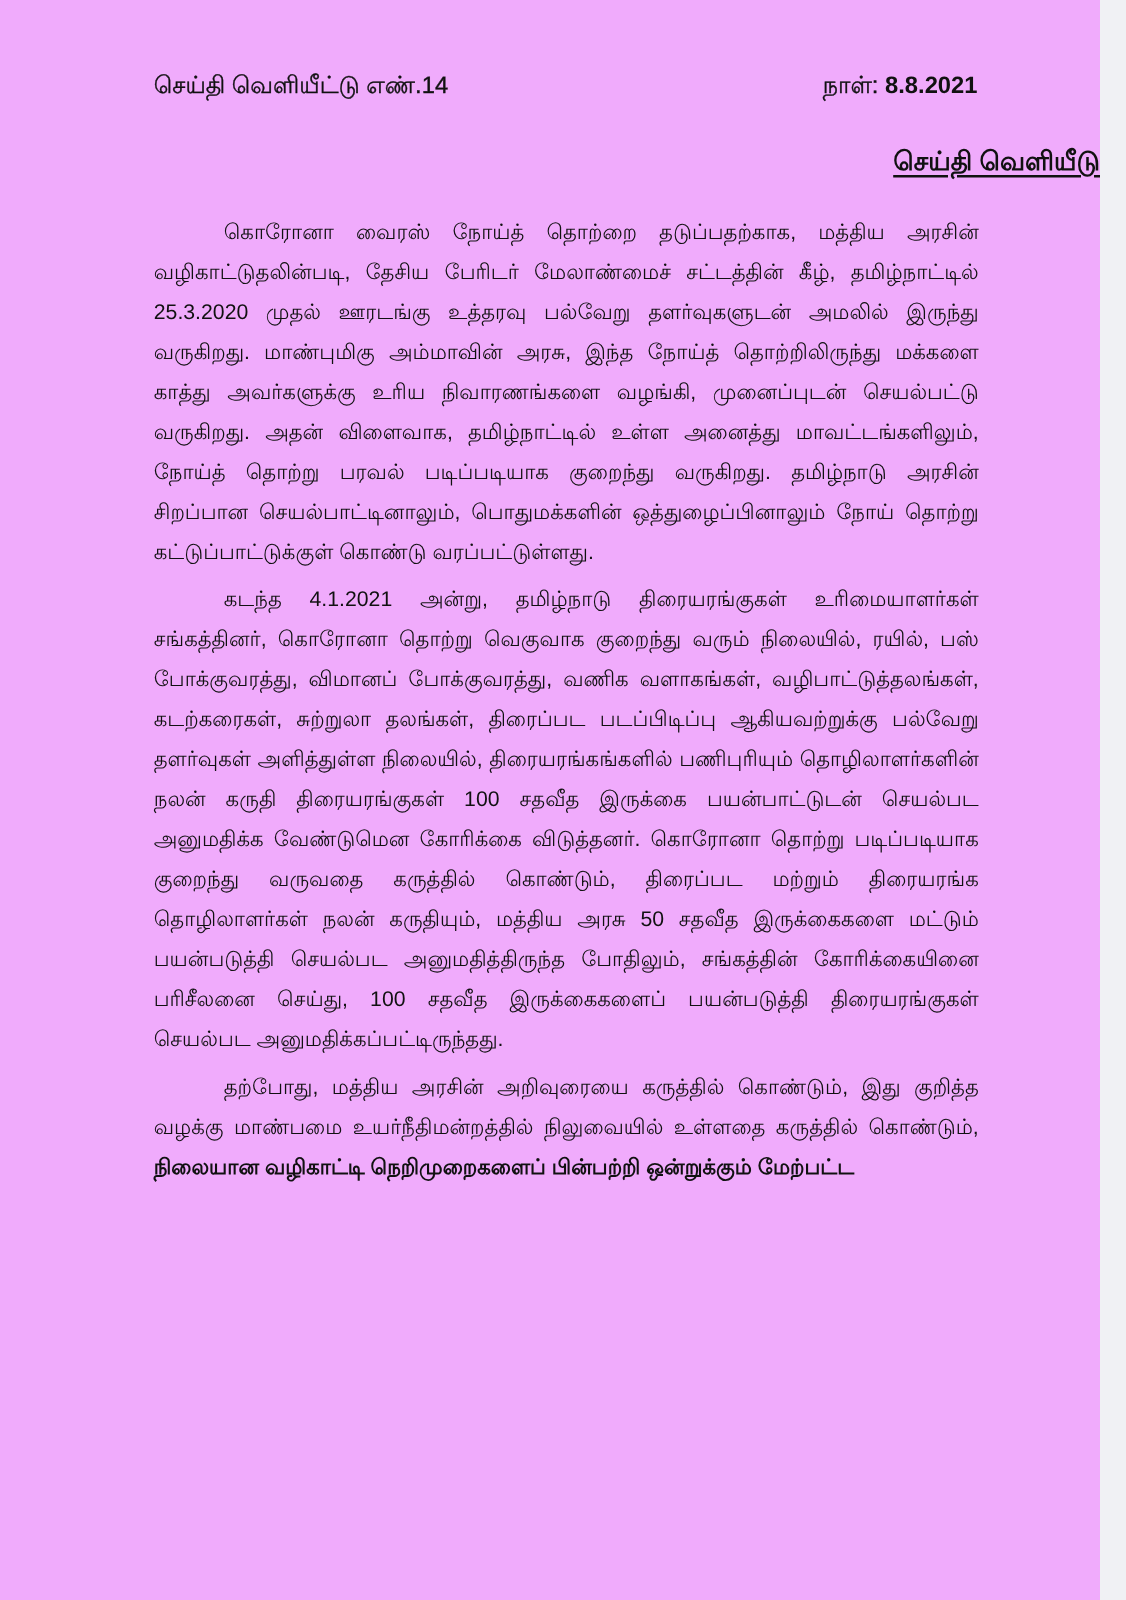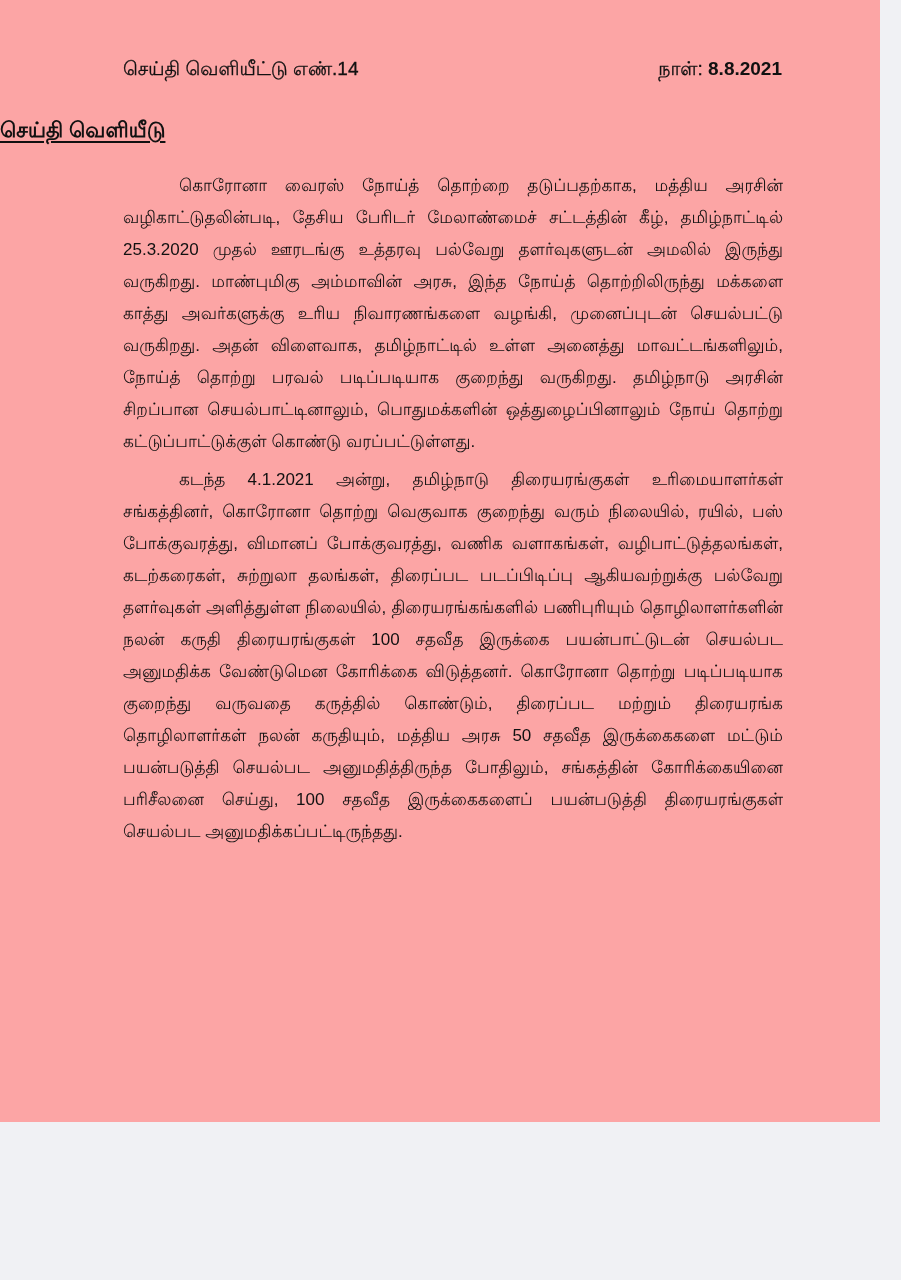--- a/index.html
+++ b/index.html
@@ -13,22 +13,22 @@
       position: relative;
       overflow: hidden;
       font-family: "Liberation Sans", "DejaVu Sans", sans-serif;
       color: #111;
     }
     .page {
       position: absolute;
       left: 0;
       top: 0;
       width: 880px;
-      height: 1122px;
-      background: #fca5a5;
+      height: 1280px;
+      background: #f0abfc;
     }
     .header-row {
       position: absolute;
       top: 58px;
       left: 123px;
       right: 98px;
       height: 30px;
       font-size: 19px;
       font-weight: bold;
     }
@@ -47,21 +47,21 @@
     .date .date-label {
       font-weight: normal;
       text-align: right;
       -webkit-text-stroke: 0.3px #111;
     }
     .title {
       position: absolute;
       top: 118px;
       left: 0;
       width: 880px;
-      text-align: left;
+      text-align: right;
       font-size: 21px;
       font-weight: bold;
       text-decoration: underline;
       text-underline-offset: 4px;
     }
     .body-text {
       position: absolute;
       top: 170px;
       left: 123px;
       width: 660px;
@@ -88,16 +88,17 @@
     <span class="date">
       <span class="date-label">நாள்: </span><span class="date-value">8.8.2021</span>
     </span>
   </div>
 
   <div class="title">செய்தி வெளியீடு</div>
 
   <div class="body-text">
     <p class="para">கொரோனா வைரஸ் நோய்த் தொற்றை தடுப்பதற்காக, மத்திய அரசின் வழிகாட்டுதலின்படி, தேசிய பேரிடர் மேலாண்மைச் சட்டத்தின் கீழ், தமிழ்நாட்டில் 25.3.2020 முதல் ஊரடங்கு உத்தரவு பல்வேறு தளர்வுகளுடன் அமலில் இருந்து வருகிறது.  மாண்புமிகு அம்மாவின் அரசு, இந்த நோய்த் தொற்றிலிருந்து மக்களை காத்து அவர்களுக்கு உரிய நிவாரணங்களை வழங்கி, முனைப்புடன் செயல்பட்டு வருகிறது.  அதன் விளைவாக, தமிழ்நாட்டில் உள்ள அனைத்து மாவட்டங்களிலும், நோய்த் தொற்று பரவல் படிப்படியாக குறைந்து வருகிறது.  தமிழ்நாடு அரசின் சிறப்பான செயல்பாட்டினாலும், பொதுமக்களின் ஒத்துழைப்பினாலும் நோய் தொற்று கட்டுப்பாட்டுக்குள் கொண்டு வரப்பட்டுள்ளது.</p>
     <p class="para">கடந்த 4.1.2021 அன்று,  தமிழ்நாடு திரையரங்குகள் உரிமையாளர்கள் சங்கத்தினர், கொரோனா தொற்று வெகுவாக குறைந்து வரும் நிலையில், ரயில், பஸ் போக்குவரத்து, விமானப் போக்குவரத்து, வணிக வளாகங்கள், வழிபாட்டுத்தலங்கள், கடற்கரைகள், சுற்றுலா தலங்கள், திரைப்பட படப்பிடிப்பு ஆகியவற்றுக்கு பல்வேறு தளர்வுகள் அளித்துள்ள நிலையில், திரையரங்கங்களில் பணிபுரியும் தொழிலாளர்களின் நலன் கருதி திரையரங்குகள் 100 சதவீத இருக்கை பயன்பாட்டுடன் செயல்பட அனுமதிக்க வேண்டுமென கோரிக்கை விடுத்தனர். கொரோனா தொற்று படிப்படியாக குறைந்து வருவதை கருத்தில் கொண்டும், திரைப்பட மற்றும் திரையரங்க தொழிலாளர்கள் நலன் கருதியும், மத்திய அரசு 50 சதவீத இருக்கைகளை மட்டும் பயன்படுத்தி செயல்பட அனுமதித்திருந்த போதிலும், சங்கத்தின் கோரிக்கையினை பரிசீலனை செய்து, 100 சதவீத இருக்கைகளைப் பயன்படுத்தி திரையரங்குகள் செயல்பட அனுமதிக்கப்பட்டிருந்தது.</p>
+    <p class="para last-bold"><span>தற்போது, மத்திய அரசின் அறிவுரையை கருத்தில் கொண்டும், இது குறித்த வழக்கு மாண்பமை உயர்நீதிமன்றத்தில் நிலுவையில் உள்ளதை கருத்தில் கொண்டும், </span><span class="bold-tail">நிலையான வழிகாட்டி நெறிமுறைகளைப் பின்பற்றி ஒன்றுக்கும் மேற்பட்ட</span></p>
   </div>
 </div>
 
 <div style="position:absolute;left:880px;top:0;width:21px;height:1280px;background:#f0f1f4;"></div>
 
 </body></html>

